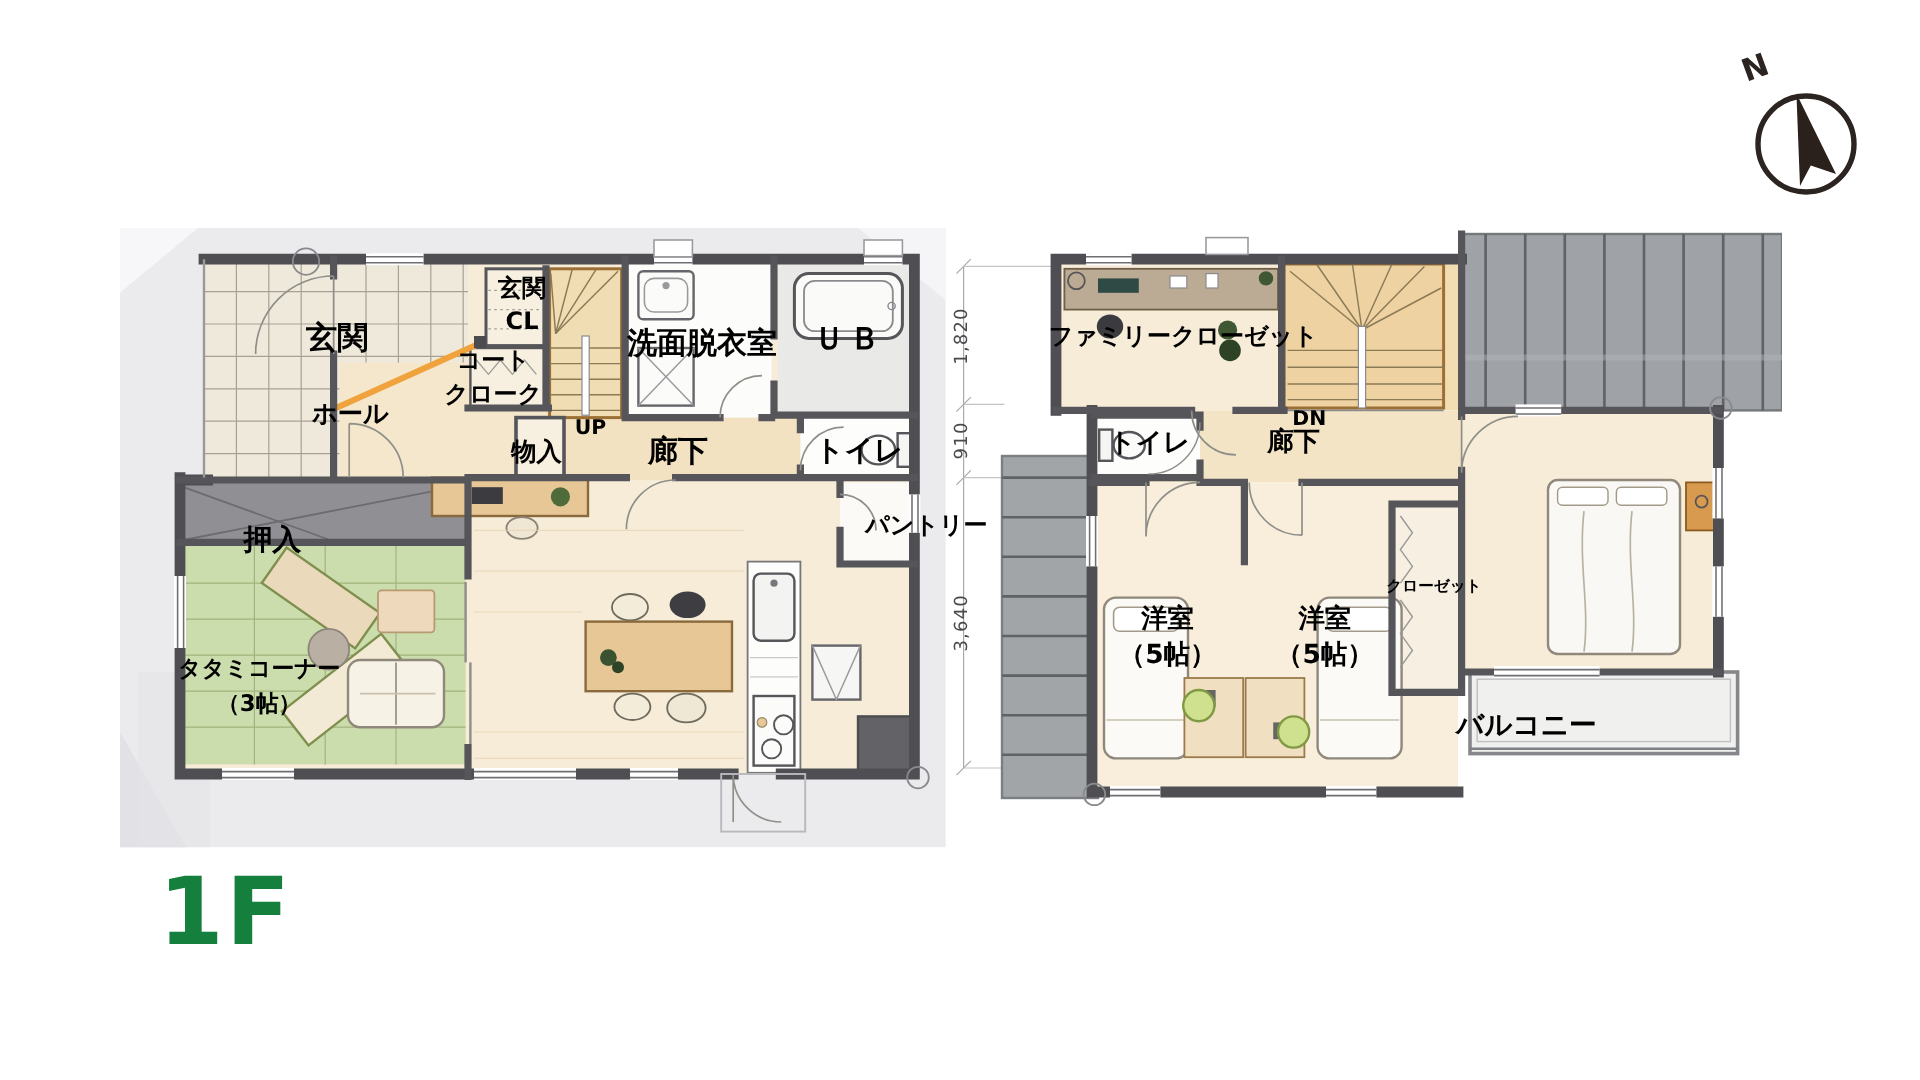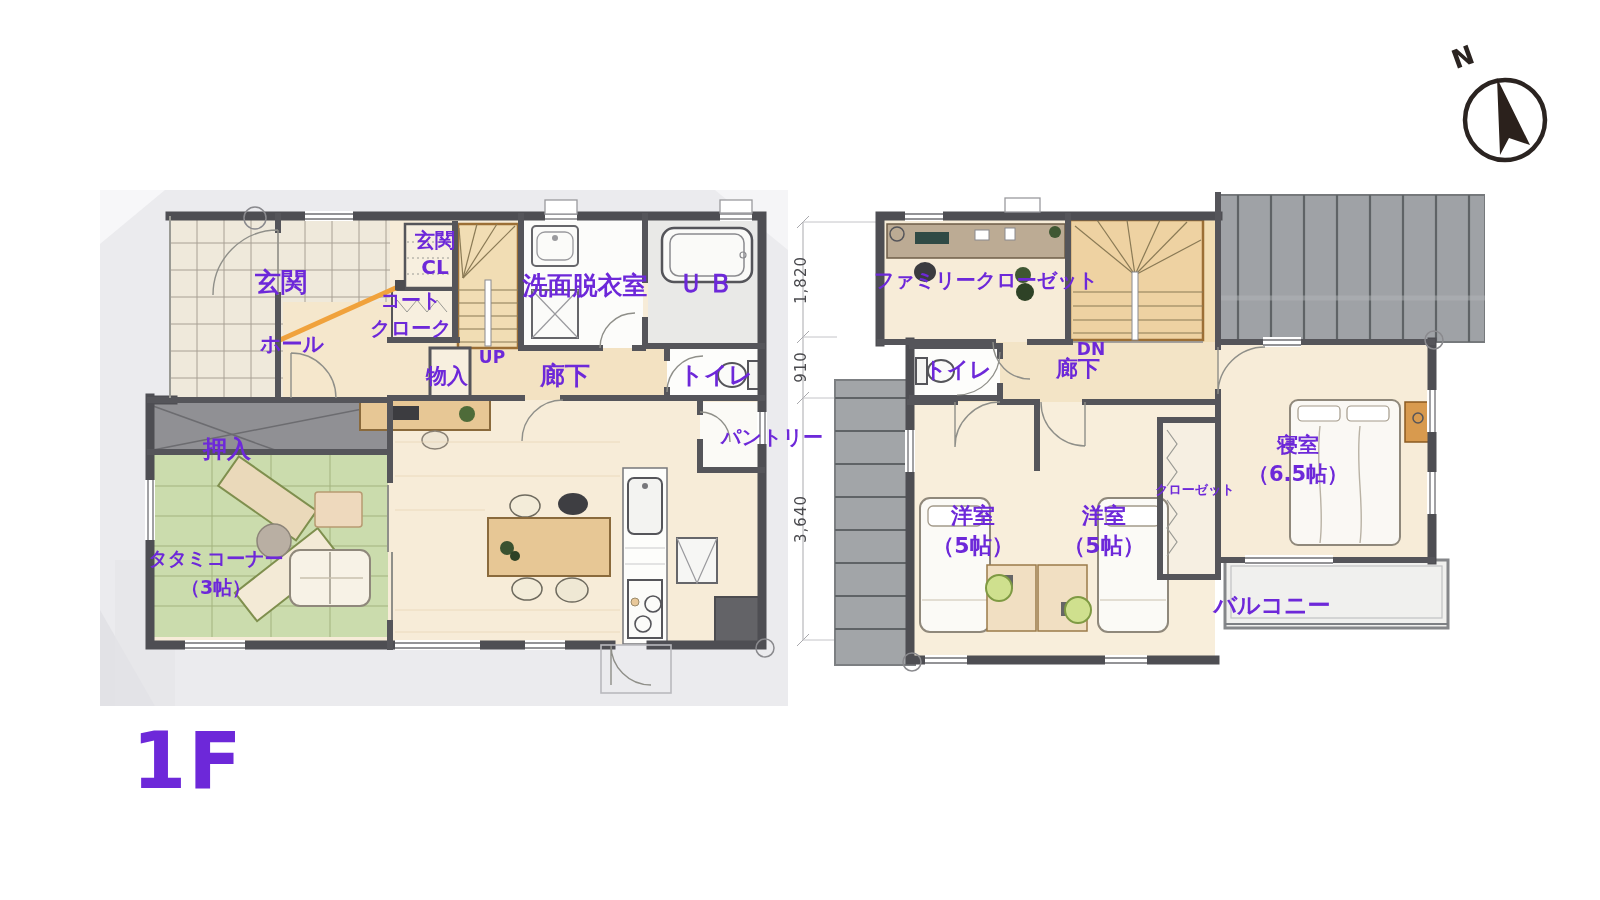--- a/index.html
+++ b/index.html
@@ -1,23 +1,23 @@
 <!DOCTYPE html>
 <html><head>
 <meta charset="utf-8">
 <style>
   html,body{margin:0;padding:0;background:#ffffff;}
   #canvas{position:relative;width:1600px;height:900px;background:#ffffff;overflow:hidden;
           font-family:"DejaVu Sans","Liberation Sans",sans-serif;}
   svg{position:absolute;}
   .lbl{position:absolute;transform:translate(-50%,-50%);white-space:pre-line;text-align:center;
-       color:#6d28d9;font-weight:600;line-height:1.3;pointer-events:none;}
+       color:#000000;font-weight:600;line-height:1.3;pointer-events:none;}
   .dim{position:absolute;transform:translate(-50%,-50%) rotate(-90deg);color:#4a4a4e;
        font-weight:400;font-size:15px;letter-spacing:1px;}
-  .floor-title{position:absolute;font-size:78px;font-weight:700;color:#6d28d9;letter-spacing:2px;}
+  .floor-title{position:absolute;font-size:78px;font-weight:700;color:#15803d;letter-spacing:2px;}
   .north{position:absolute;font-size:26px;font-weight:700;color:#2b2421;transform:rotate(-20deg);}
 </style>
 </head>
 <body>
 
 <div id="canvas">
 
   <svg style="left:95px;top:180px" width="700" height="535" viewBox="0 0 700 535">
     <defs>
       <clipPath id="tilesClip">
@@ -452,22 +452,20 @@
 
   <div class="lbl" style="left:986px;top:280px;font-size:20px">ファミリークローゼット</div>
   <div class="lbl" style="left:1091px;top:349px;font-size:17px;font-weight:700">DN</div>
   <div class="lbl" style="left:1078px;top:369px;font-size:22px">廊下</div>
   <div class="lbl" style="left:958px;top:370px;font-size:22px">トイレ</div>
   <div class="lbl" style="left:973px;top:531px;font-size:22px;line-height:1.35">洋室
 （5帖）</div>
   <div class="lbl" style="left:1104px;top:531px;font-size:22px;line-height:1.35">洋室
 （5帖）</div>
   <div class="lbl" style="left:1195px;top:490px;font-size:13px">クローゼット</div>
-  <div class="lbl" style="left:1298px;top:460px;font-size:21px;line-height:1.4">寝室
-（6.5帖）</div>
   <div class="lbl" style="left:1272px;top:606px;font-size:23px">バルコニー</div>
 
   <div class="dim" style="left:801px;top:280px">1,820</div>
   <div class="dim" style="left:801px;top:367px">910</div>
   <div class="dim" style="left:801px;top:519px">3,640</div>
 
   <div class="floor-title" style="left:132px;top:716px">1F</div>
 
 </div>
 

